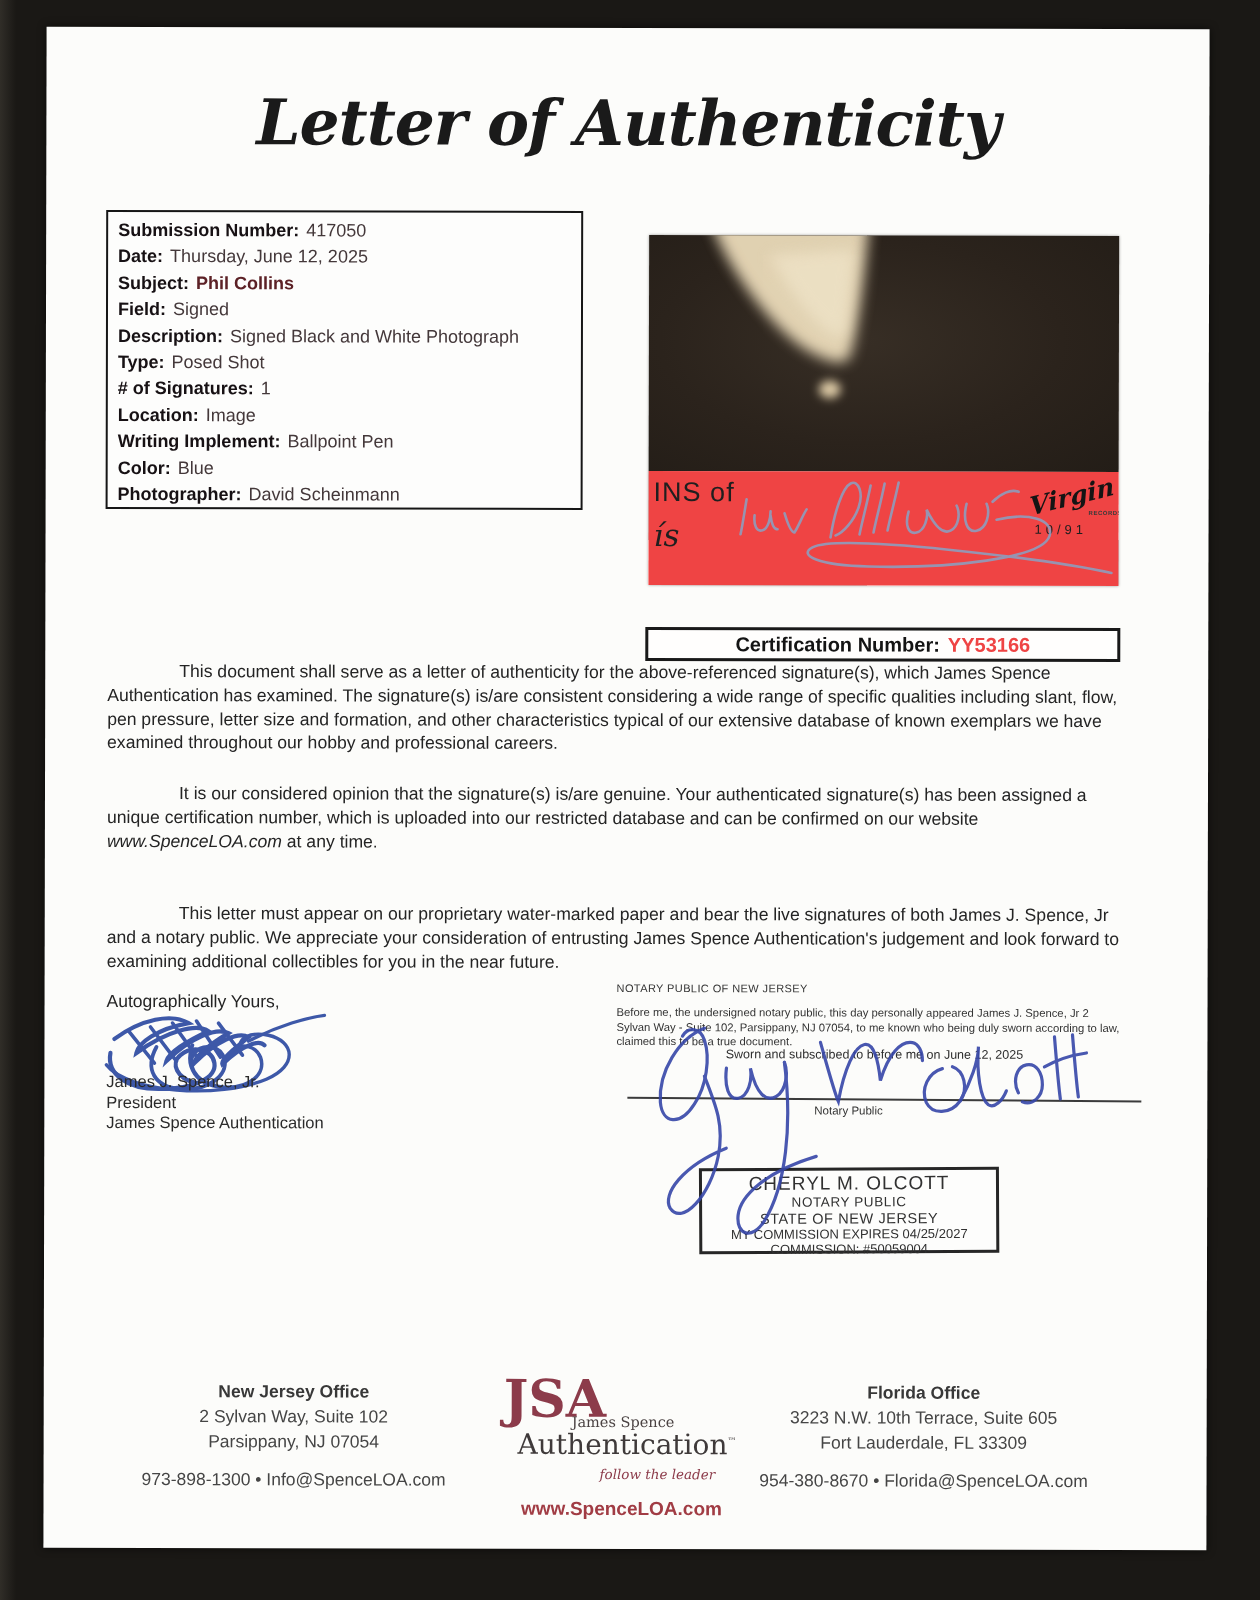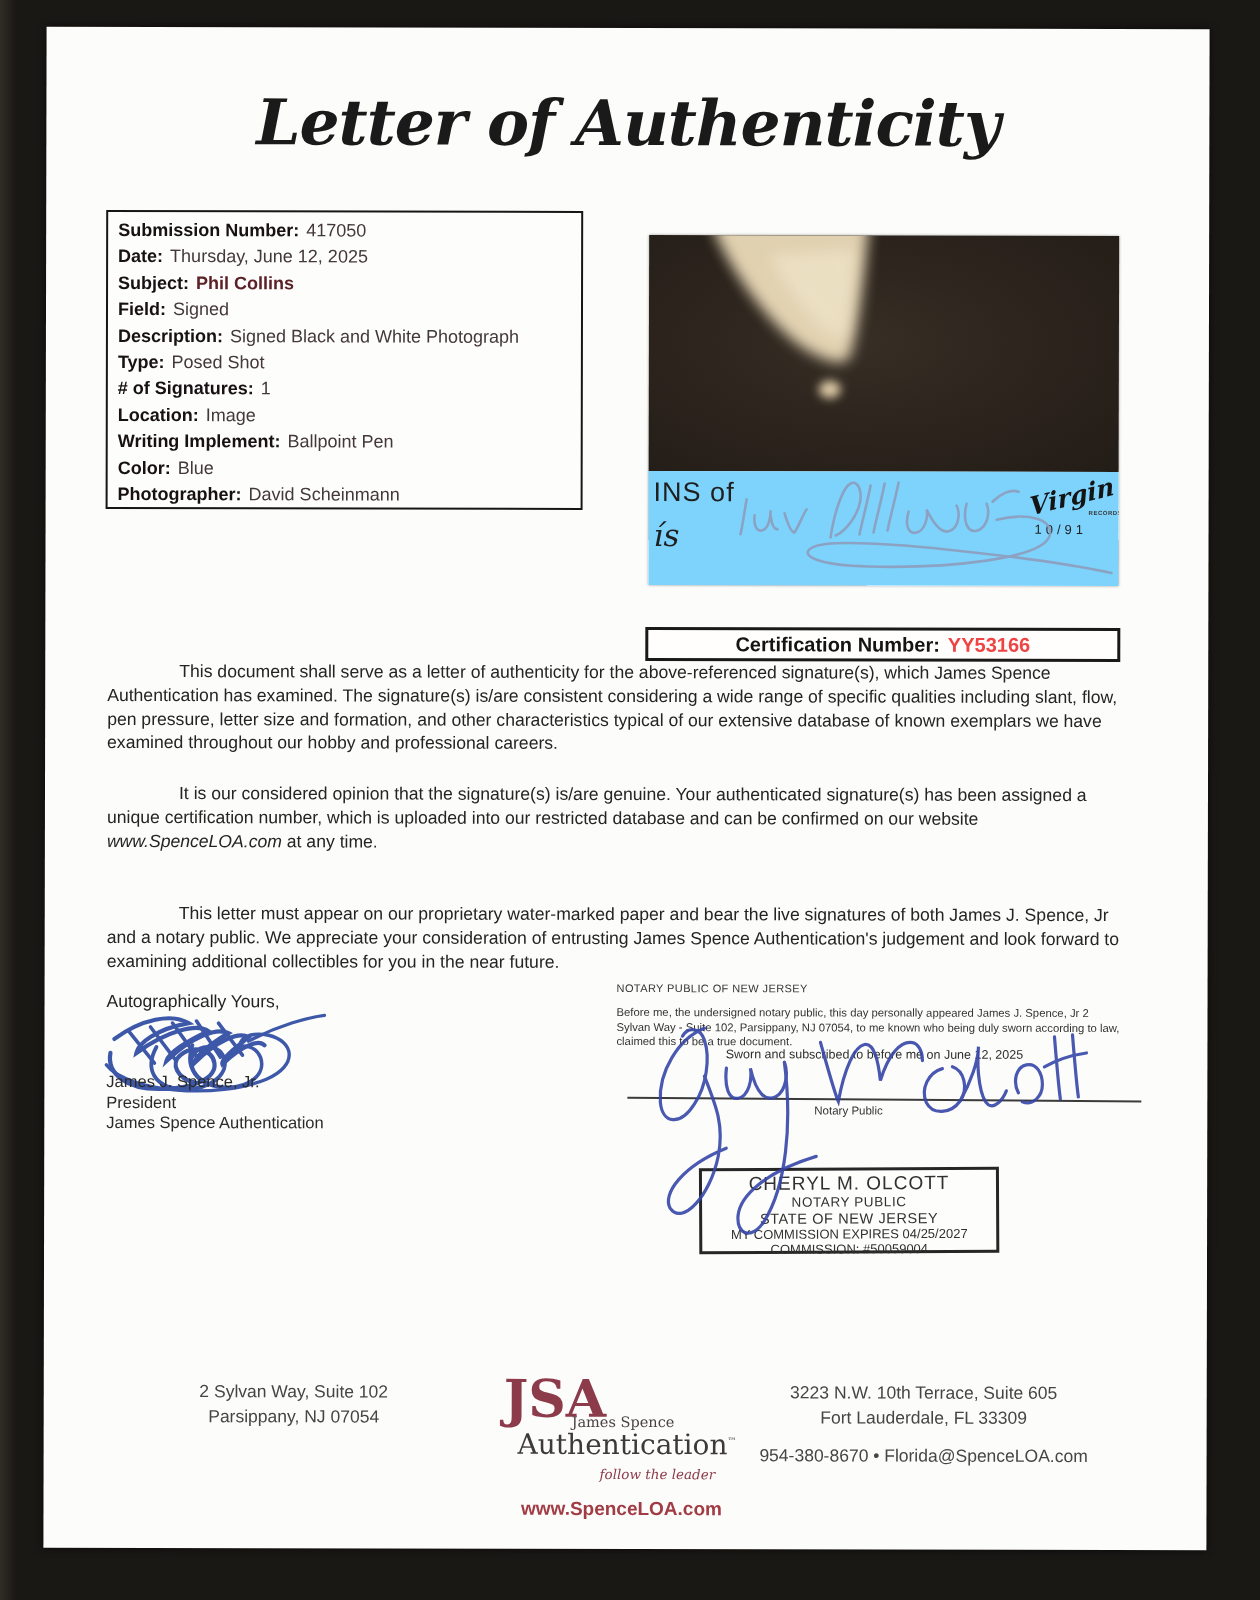--- a/index.html
+++ b/index.html
@@ -29,21 +29,21 @@
     border:2px solid #161616;background:#fdfdfc;padding:5px 0 0 10px;box-sizing:border-box;
   }
   .drow{font-size:18px;line-height:26.4px;white-space:nowrap;}
   .dlabel{font-weight:bold;color:#171114;}
   .dvalue{color:#44383a;margin-left:7px;margin-top:13px;}
   .dvalue.emph{color:#5c2126;font-weight:bold;}
   
   #photo{position:absolute;left:603px;top:207px;width:470px;height:350px;box-shadow:0 0 3px rgba(0,0,0,0.4);}
   #photo-dark{height:236px;position:relative;overflow:hidden;
     background:radial-gradient(ellipse at 45% 45%, #372e25 0%, #2b231c 55%, #231d17 100%);}
-  #photo-strip{height:114px;position:relative;background:#7dd3fc;overflow:hidden;}
+  #photo-strip{height:114px;position:relative;background:#ef4444;overflow:hidden;}
   .caption1{position:absolute;left:5px;top:6px;font-size:27px;color:#1f1f1f;letter-spacing:1px;}
   .caption2{position:absolute;left:5px;top:46px;font-size:31px;color:#1f1f1f;font-style:italic;font-family:"DejaVu Serif",serif;}
   #virgin{position:absolute;left:372px;top:8px;width:95px;height:70px;}
   .virgin-word{position:absolute;left:8px;top:2px;display:inline-block;transform:rotate(-14deg) skewX(-8deg);
     font-family:"DejaVu Serif",serif;font-style:italic;font-weight:bold;font-size:25px;color:#141414;}
   .virgin-records{position:absolute;left:68px;top:30px;font-size:6px;letter-spacing:0.5px;color:#3a3a3a;font-weight:bold;}
   .virgin-date{position:absolute;left:14px;top:42px;font-size:13px;letter-spacing:4px;color:#1e1e1e;}
   .strip-sig{position:absolute;left:0;top:0;}
   
   #certbox{
@@ -210,31 +210,34 @@
       <path d="M338,62 C324,66 316,82 322,96 C328,108 346,108 356,94 C364,82 360,64 348,60"></path>
       <path d="M356,94 C366,76 374,54 374,40 C372,66 376,92 384,98 C390,102 398,94 402,84"></path>
       <path d="M414,86 C408,74 412,60 422,58 C432,56 438,66 438,78 C438,90 428,99 418,95"></path>
       <path d="M450,30 C452,54 454,78 456,92"></path>
       <path d="M468,28 C470,52 472,76 474,90"></path>
       <path d="M440,60 C454,52 468,48 482,46"></path>
     </g>
   </svg>
 
   <div id="office-nj" class="office">
+    <div class="ohead">New Jersey Office</div>
     <div>2 Sylvan Way, Suite 102</div>
     <div>Parsippany, NJ 07054</div>
+    <div class="ocontact">973-898-1300 • Info@SpenceLOA.com</div>
   </div>
 
   <div id="jsa-logo">
     <div class="jsa-acronym">JSA</div>
     <div class="jsa-name">James Spence</div>
     <div class="jsa-word"><span>Authentication</span><span class="jsa-tm">™</span></div>
     <div class="jsa-tagline">follow the leader</div>
     <div class="jsa-site">www.SpenceLOA.com</div>
   </div>
 
   <div id="office-fl" class="office">
+    <div class="ohead">Florida Office</div>
     <div>3223 N.W. 10th Terrace, Suite 605</div>
     <div>Fort Lauderdale, FL 33309</div>
     <div class="ocontact">954-380-8670 • Florida@SpenceLOA.com</div>
   </div>
 
 </div>
 
 </body></html>

